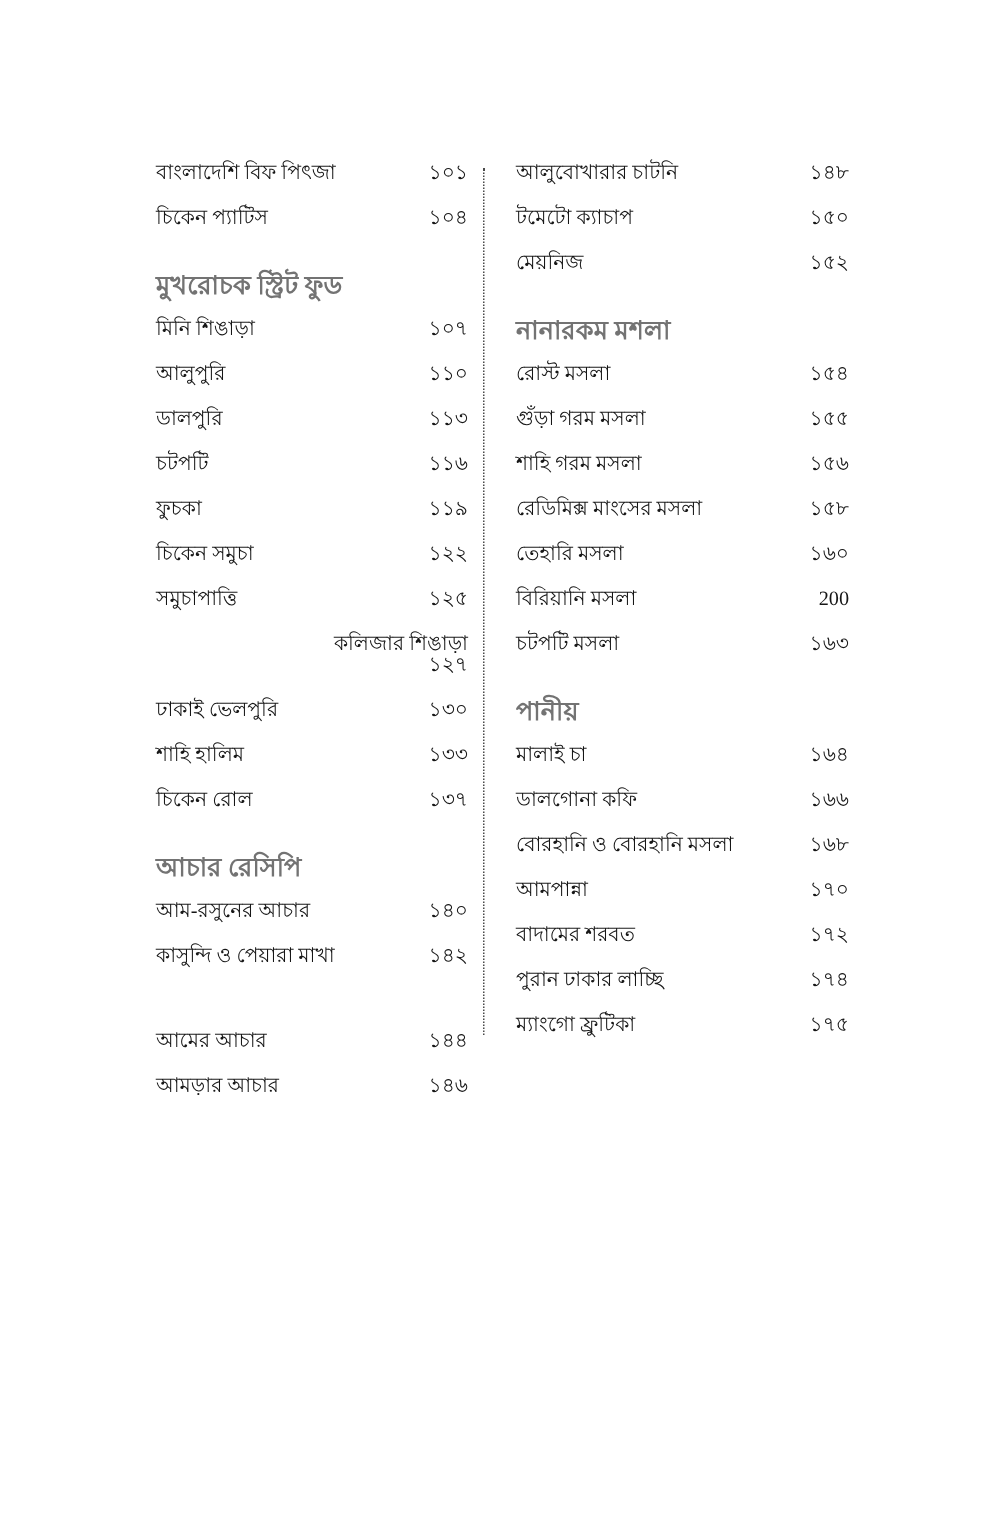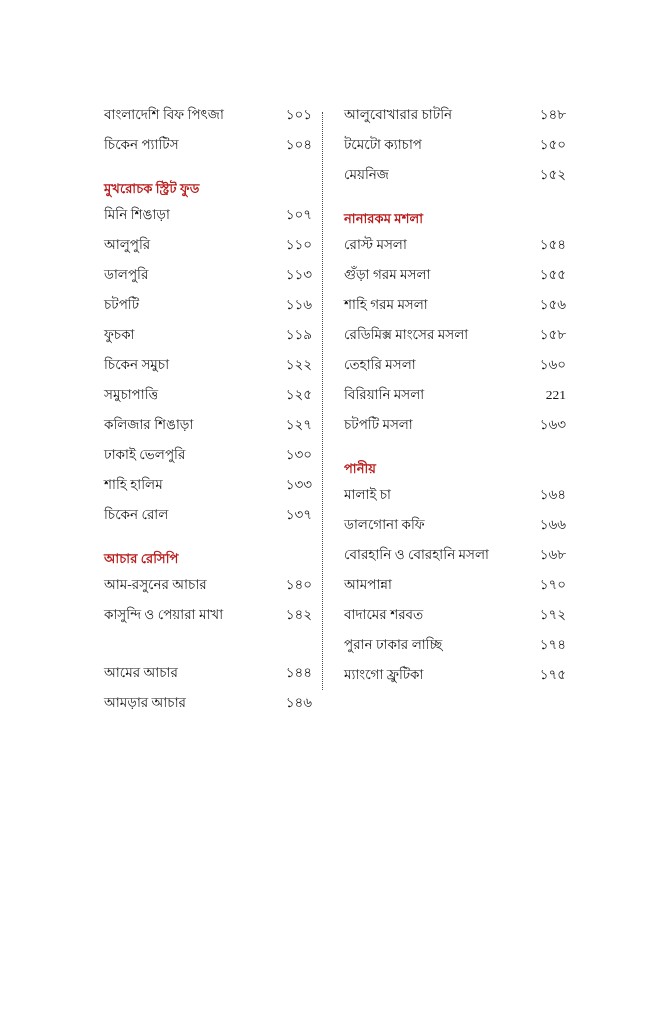--- a/index.html
+++ b/index.html
@@ -34,23 +34,23 @@
   .divider {
     position: absolute;
     left: 322px;
     top: 112px;
     width: 0;
     height: 578px;
     border-left: 1px dotted #4a4a4a;
   }
 
   .section-heading {
-    color: #b91c1c;
+    color: #737373;
     font-weight: bold;
-    font-size: 13px;
+    font-size: 17px;
     line-height: 1;
     letter-spacing: 0.1px;
     white-space: nowrap;
   }
 
   .entry {
     display: flex;
     align-items: flex-end;
     justify-content: space-between;
     font-size: 13.5px;
@@ -110,21 +110,21 @@
         <span class="entry-page">১১৯</span>
       </div>
       <div class="entry" style="margin-bottom: 16.5px;">
         <span class="entry-title">চিকেন সমুচা</span>
         <span class="entry-page">১২২</span>
       </div>
       <div class="entry" style="margin-bottom: 16.5px;">
         <span class="entry-title">সমুচাপাত্তি</span>
         <span class="entry-page">১২৫</span>
       </div>
-      <div class="entry" style="margin-bottom: 16.5px;">
+      <div class="entry" style="margin-bottom: 16.5px; flex-direction: column;">
         <span class="entry-title">কলিজার শিঙাড়া</span>
         <span class="entry-page">১২৭</span>
       </div>
       <div class="entry" style="margin-bottom: 16.5px;">
         <span class="entry-title">ঢাকাই ভেলপুরি</span>
         <span class="entry-page">১৩০</span>
       </div>
       <div class="entry" style="margin-bottom: 16.5px; gap: 20px;">
         <span class="entry-title">শাহি হালিম</span>
         <span class="entry-page">১৩৩</span>
@@ -183,21 +183,21 @@
       <div class="entry" style="margin-bottom: 16.5px;">
         <span class="entry-title">রেডিমিক্স মাংসের মসলা</span>
         <span class="entry-page">১৫৮</span>
       </div>
       <div class="entry" style="margin-bottom: 16.5px;">
         <span class="entry-title">তেহারি মসলা</span>
         <span class="entry-page">১৬০</span>
       </div>
       <div class="entry" style="margin-bottom: 16.5px;">
         <span class="entry-title">বিরিয়ানি মসলা</span>
-        <span class="entry-page">221</span>
+        <span class="entry-page">200</span>
       </div>
       <div class="entry" style="margin-bottom: 16.5px;">
         <span class="entry-title">চটপটি মসলা</span>
         <span class="entry-page">১৬৩</span>
       </div>
       <div class="spacer-block" style="height: 14px;"></div>
       <div class="section-heading" style="margin-bottom: 13px;">পানীয়</div>
       <div class="entry" style="margin-bottom: 16.5px;">
         <span class="entry-title">মালাই চা</span>
         <span class="entry-page">১৬৪</span>

